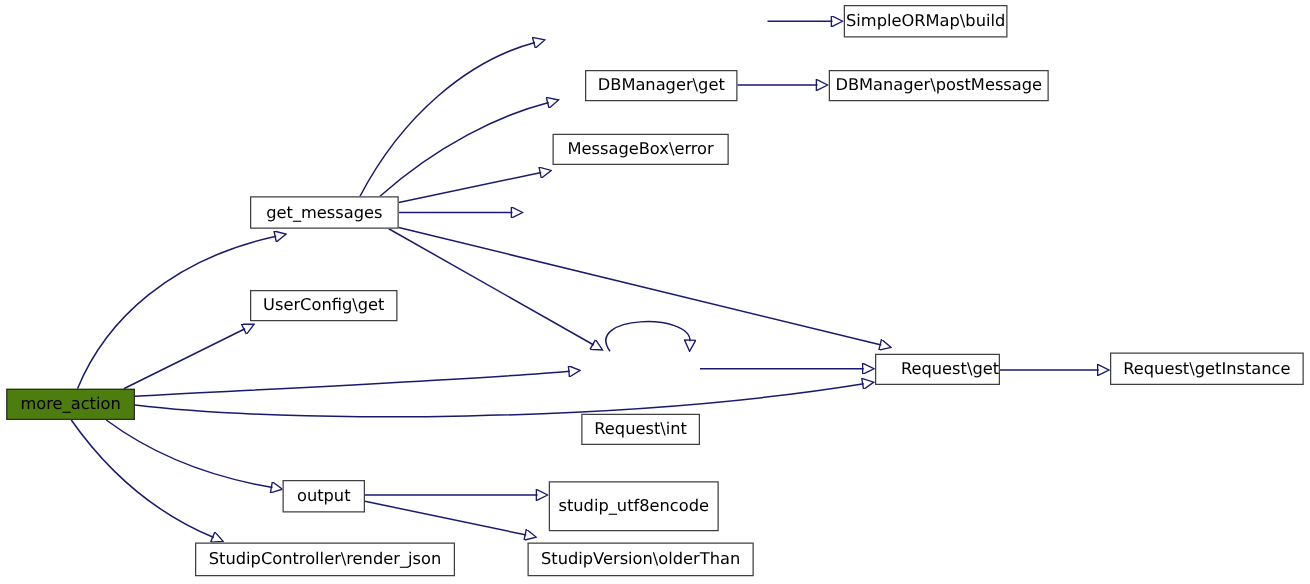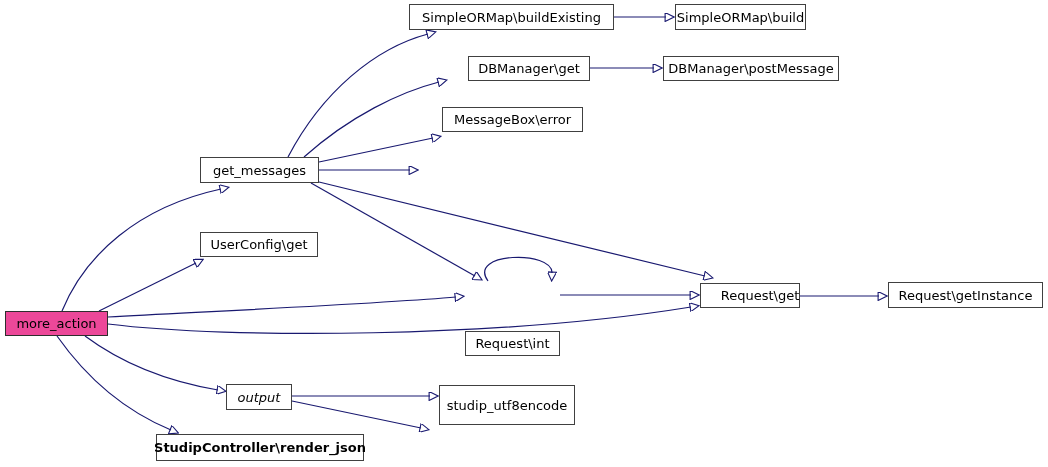--- a/index.html
+++ b/index.html
@@ -16,21 +16,21 @@
     position:absolute;
     box-sizing:border-box;
     display:flex; align-items:center; justify-content:center;
     background:#ffffff;
     border:1.4px solid #404040;
     font-size:13px; color:#000000;
     white-space:nowrap;
     cursor:pointer;
     z-index:2;
   }
-  .node.highlight { background:#ec4899; border-color:#2e2e2e; }
+  .node.highlight { background:#4d7c0f; border-color:#2e2e2e; }
 </style>
 </head>
 <body>
 
 <div id="graph">
 
   <svg id="edges" width="1048" height="467" viewBox="0 0 1048 467" xmlns="http://www.w3.org/2000/svg">
     <defs>
       <marker id="arrow" viewBox="0 0 10 10" refX="1" refY="5" markerWidth="9" markerHeight="7.5" orient="auto">
         <path d="M0,0 L10,5 L0,10 z" fill="#191970" stroke="none"></path>
@@ -53,25 +53,25 @@
     <path d="M800,296 L879,296" marker-end="url(#arrow)"></path>
     <path d="M614,17 L666,17" marker-end="url(#arrow)"></path>
     <path d="M573,68 L654,68" marker-end="url(#arrow)"></path>
     <path d="M292,396 L430,396" marker-end="url(#arrow)"></path>
     <path d="M292,401 L421,428" marker-end="url(#arrow)"></path>
   </svg>
 
   <div class="node highlight" style="left: 5px; top: 311px; width: 103px; height: 25px;">more_action</div>
   <div class="node" style="left: 200px; top: 157px; width: 119px; height: 26px;">get_messages</div>
   <div class="node" style="left: 200px; top: 232px; width: 118px; height: 25px;">UserConfig\get</div>
-  <div class="node" style="left: 409px; top: 4px; width: 205px; height: 26px;">SimpleORMap\buildExisting</div>
   <div class="node" style="left: 675px; top: 4px; width: 131px; height: 26px;">SimpleORMap\build</div>
   <div class="node" style="left: 468px; top: 56px; width: 122px; height: 25px;">DBManager\get</div>
   <div class="node" style="left: 663px; top: 56px; width: 176px; height: 25px;">DBManager\postMessage</div>
   <div class="node" style="left: 442px; top: 107px; width: 141px; height: 25px;">MessageBox\error</div>
   <div class="node" style="left: 465px; top: 283px; width: 95px; height: 25px; margin-top: 48px;">Request\int</div>
   <div class="node" style="left: 700px; top: 283px; width: 100px; height: 25px; padding-left: 20px;">Request\get</div>
   <div class="node" style="left: 888px; top: 282px; width: 155px; height: 26px;">Request\getInstance</div>
-  <div class="node" style="left: 226px; top: 384px; width: 66px; height: 26px; font-style: italic;">output</div>
+  <div class="node" style="left: 226px; top: 384px; width: 66px; height: 26px;">output</div>
   <div class="node" style="left: 439px; top: 385px; width: 136px; height: 40px;">studip_utf8encode</div>
-  <div class="node" style="left: 156px; top: 434px; width: 208px; height: 27px; font-weight: bold;">StudipController\render_json</div>
+  <div class="node" style="left: 156px; top: 434px; width: 208px; height: 27px;">StudipController\render_json</div>
+  <div class="node" style="left: 422px; top: 434px; width: 181px; height: 27px;">StudipVersion\olderThan</div>
 
 </div>
 
 </body></html>

